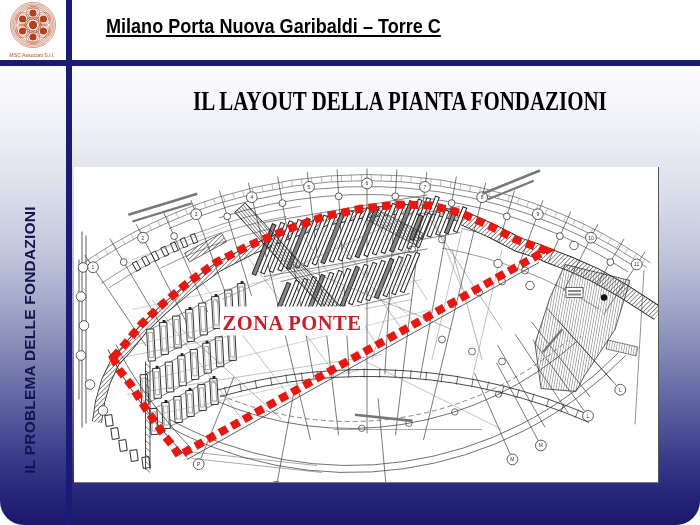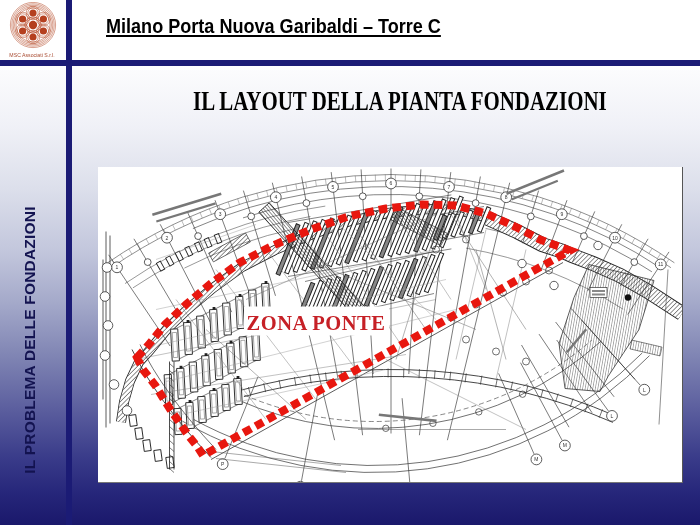--- a/index.html
+++ b/index.html
@@ -1,16 +1,16 @@
 <!DOCTYPE html>
 <html><head>
 <meta charset="utf-8">
 <style>
 html,body{margin:0;padding:0;width:700px;height:525px;overflow:hidden;font-family:"Liberation Sans",sans-serif;}
-#slide{position:relative;width:700px;height:525px;background:linear-gradient(to bottom,#ffffff 0%,#fdfdfe 12%,#f0f1f7 24%,#dcdfeb 36%,#c2c6dc 48%,#a3a8c9 58%,#7f84b3 68%,#5b5e9e 78%,#3a3c8a 87%,#26267a 94%,#1a186b 100%);}
+#slide{position:relative;width:700px;height:525px;background:linear-gradient(to bottom,#ffffff 0%,#fdfdfe 12%,#f0f1f7 24%,#dcdfeb 36%,#c2c6dc 48%,#a3a8c9 58%,#7f84b3 68%,#5b5e9e 78%,#3a3c8a 87%,#26267a 94%,#1a186b 100%);border-radius:24px;}
 </style>
 </head>
 <body>
 <div id="slide">
 
 <div style="position:absolute;left:0;top:0;width:700px;height:60px;background:#fff;"></div>
 
 <div style="position:absolute;left:0;top:60px;width:700px;height:6px;background:#1b1b75;"></div>
 
 <div style="position:absolute;left:66px;top:0;width:6px;height:525px;background:#1b1b75;"></div>
@@ -63,21 +63,21 @@
 <div style="position:absolute;left:0;top:51.5px;width:64px;text-align:center;font-size:5.2px;color:#a84a30;">MSC Associati S.r.l.</div>
 
 <div style="position:absolute;left:106px;top:14px;font-size:20.5px;font-weight:bold;color:#000;"><span style="display:inline-block;transform:scaleX(0.881);transform-origin:left center;text-decoration:underline;">Milano Porta Nuova Garibaldi – Torre C</span></div>
 
 <div style="position:absolute;left:30px;top:340px;width:0;height:0;">
       <div style="position:absolute;transform:translate(-50%,-50%) rotate(-90deg);white-space:nowrap;font-size:15.5px;font-weight:bold;color:#131350;letter-spacing:0.2px;">IL PROBLEMA DELLE FONDAZIONI</div>
     </div>
 
 <div style="position:absolute;left:86px;top:85.5px;width:628px;text-align:center;font-family:'Liberation Serif',serif;font-size:26.5px;font-weight:bold;color:#000;"><span style="display:inline-block;transform:scaleX(0.79);transform-origin:center;">IL LAYOUT DELLA PIANTA FONDAZIONI</span></div>
 
-<div style="position:absolute;left:98px;top:167px;width:584px;height:315px;background:#fff;border-right:1.5px solid #555;border-bottom:1px solid #777;">
+<div style="position:absolute;left:74px;top:167px;width:584px;height:315px;background:#fff;border-right:1.5px solid #555;border-bottom:1px solid #777;">
 <svg width="584" height="315" viewBox="92 167.5 584 315">
 <defs>
 <pattern id="h1" width="3.2" height="3.2" patternUnits="userSpaceOnUse" patternTransform="rotate(45)">
             <line x1="0" y1="0" x2="0" y2="3.2" stroke="#222" stroke-width="1.0"></line>
           </pattern>
 <pattern id="h3" width="2.6" height="2.6" patternUnits="userSpaceOnUse" patternTransform="rotate(-40)">
             <line x1="0" y1="0" x2="0" y2="2.6" stroke="#222" stroke-width="1.0"></line>
           </pattern>
 <pattern id="h2" width="2.5" height="2.5" patternUnits="userSpaceOnUse" patternTransform="rotate(10)">
             <line x1="0" y1="0" x2="0" y2="2.5" stroke="#333" stroke-width="0.75"></line>

